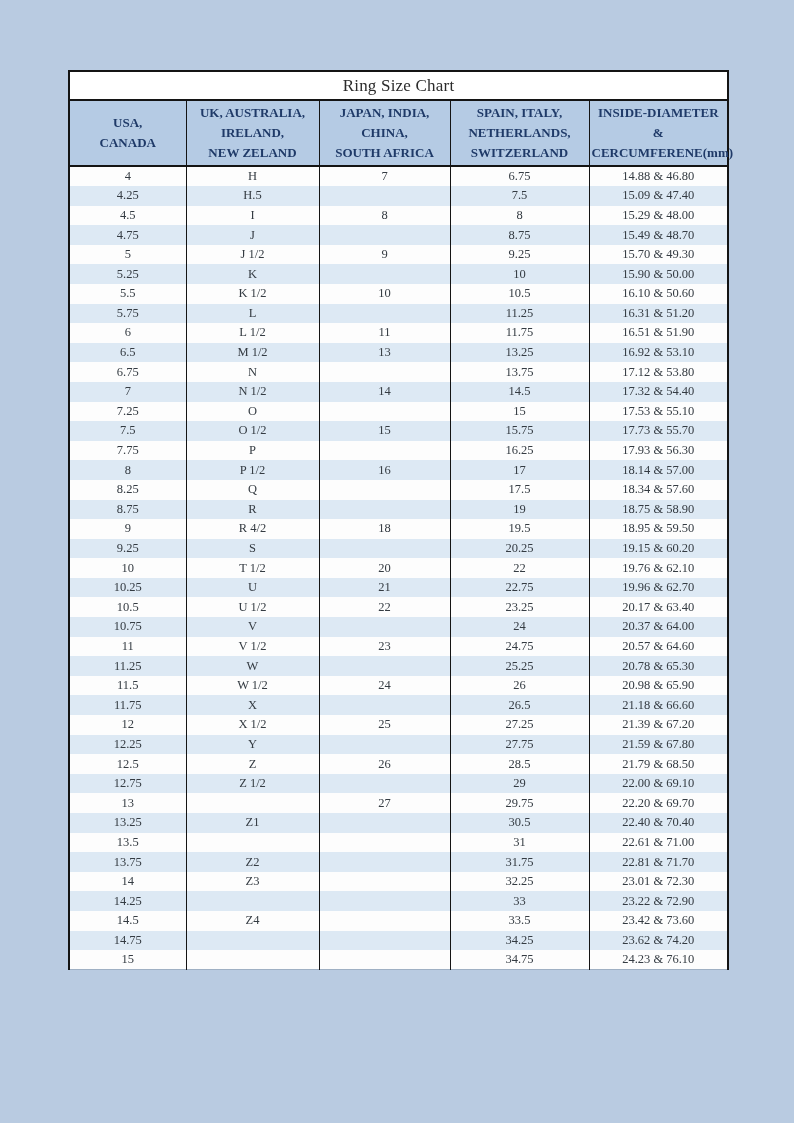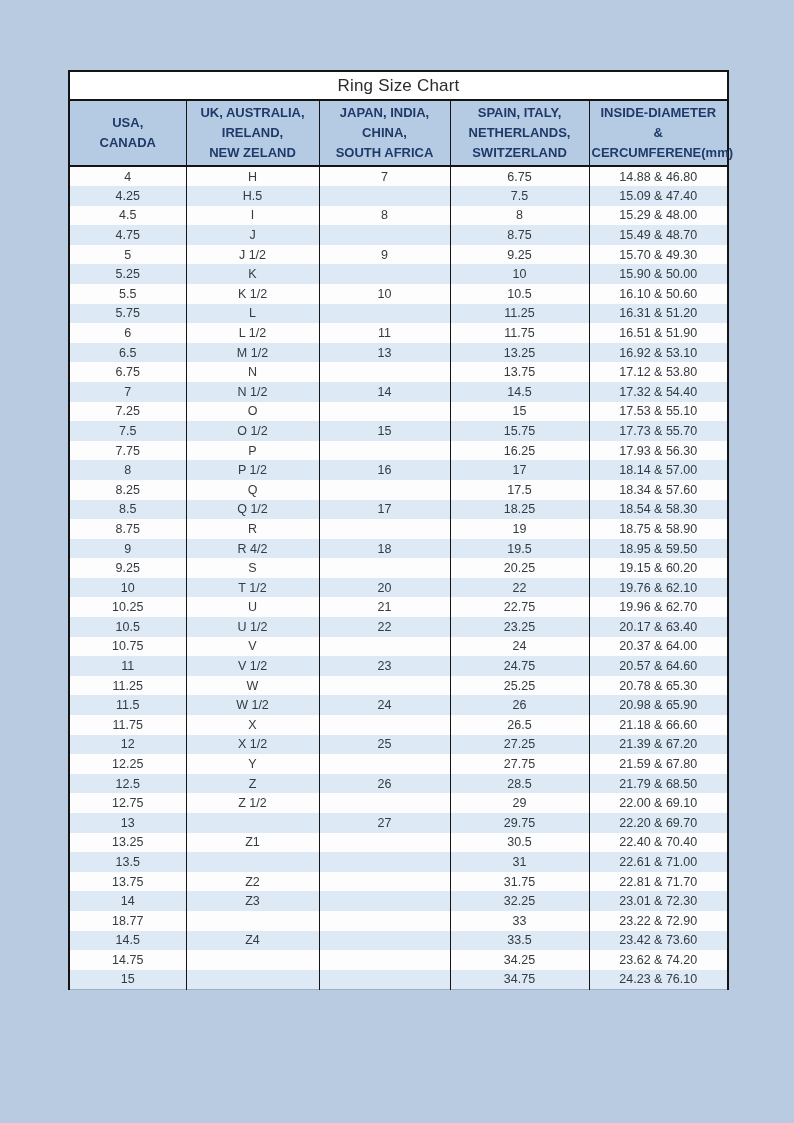--- a/index.html
+++ b/index.html
@@ -5,20 +5,21 @@
   * { margin: 0; padding: 0; box-sizing: border-box; }
   html, body {
     width: 794px; height: 1123px;
     font-family: "Liberation Sans", sans-serif;
   }
   body { background: #b9cbe1; }
   .sheet {
     position: relative;
     width: 794px; height: 850px;
     background: #b9cbe1;
+    font-family: Liberation Serif, serif;
   }
   table.ring-table {
     position: absolute;
     left: 68px; top: 70px;
     width: 659px;
     border-collapse: collapse;
     table-layout: fixed;
     border-left: 2px solid #141414;
     border-right: 2px solid #141414;
     border-top: 2px solid #141414;
@@ -212,27 +213,20 @@
           <td>18.14 &amp; 57.00</td>
         </tr>
         <tr>
           <td>8.25</td>
           <td>Q</td>
           <td></td>
           <td>17.5</td>
           <td>18.34 &amp; 57.60</td>
         </tr>
         <tr>
-          <td>8.5</td>
-          <td>Q 1/2</td>
-          <td>17</td>
-          <td>18.25</td>
-          <td>18.54 &amp; 58.30</td>
-        </tr>
-        <tr>
           <td>8.75</td>
           <td>R</td>
           <td></td>
           <td>19</td>
           <td>18.75 &amp; 58.90</td>
         </tr>
         <tr>
           <td>9</td>
           <td>R 4/2</td>
           <td>18</td>
@@ -359,21 +353,21 @@
           <td>22.81 &amp; 71.70</td>
         </tr>
         <tr>
           <td>14</td>
           <td>Z3</td>
           <td></td>
           <td>32.25</td>
           <td>23.01 &amp; 72.30</td>
         </tr>
         <tr>
-          <td>18.77</td>
+          <td>14.25</td>
           <td></td>
           <td></td>
           <td>33</td>
           <td>23.22 &amp; 72.90</td>
         </tr>
         <tr>
           <td>14.5</td>
           <td>Z4</td>
           <td></td>
           <td>33.5</td>

